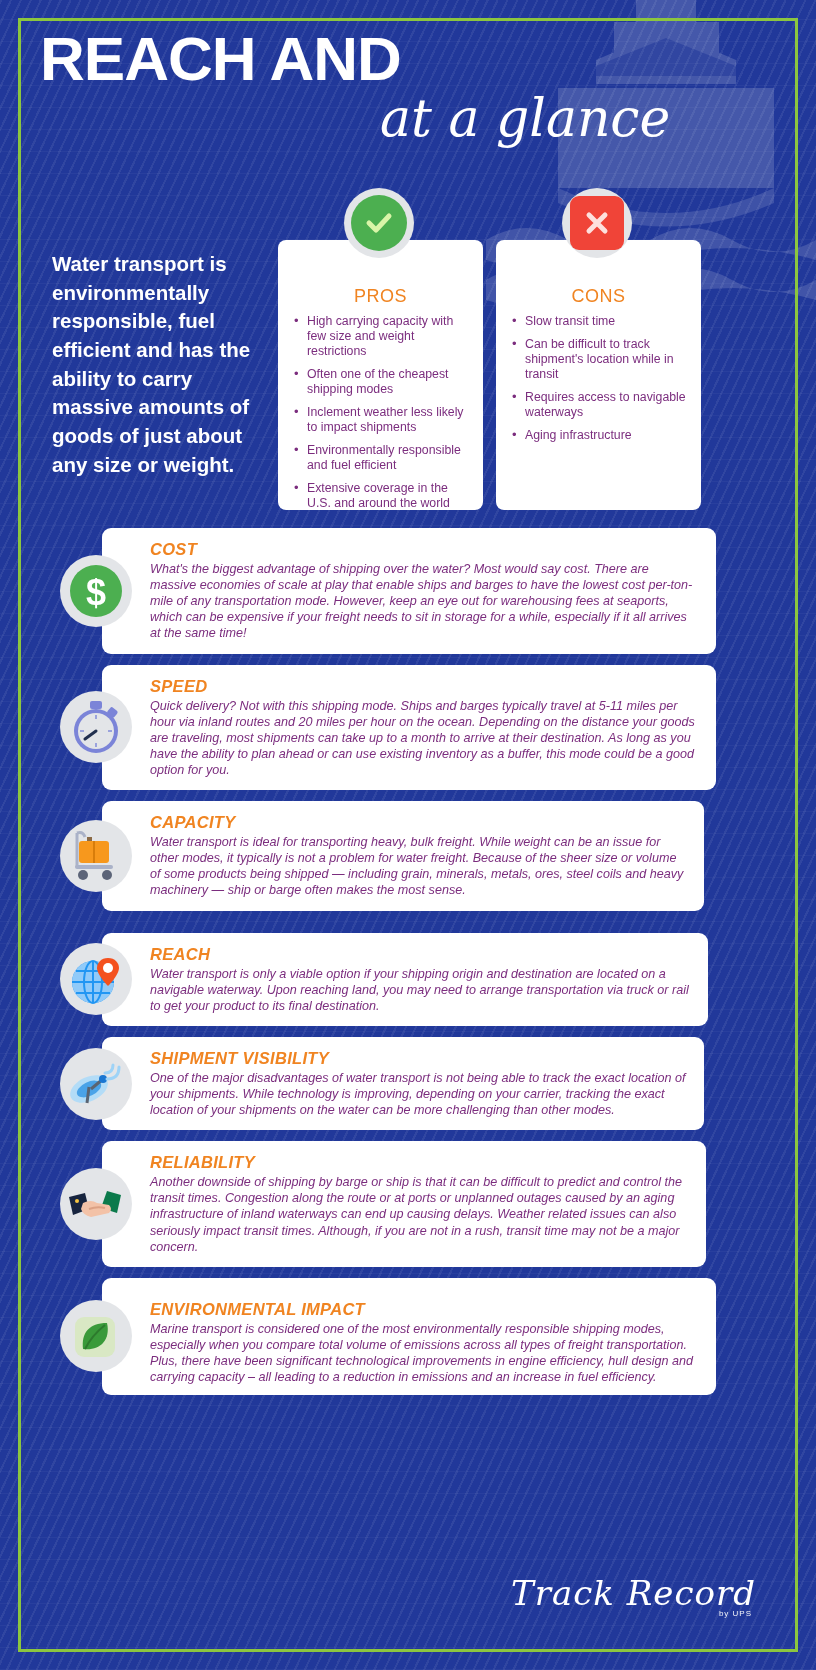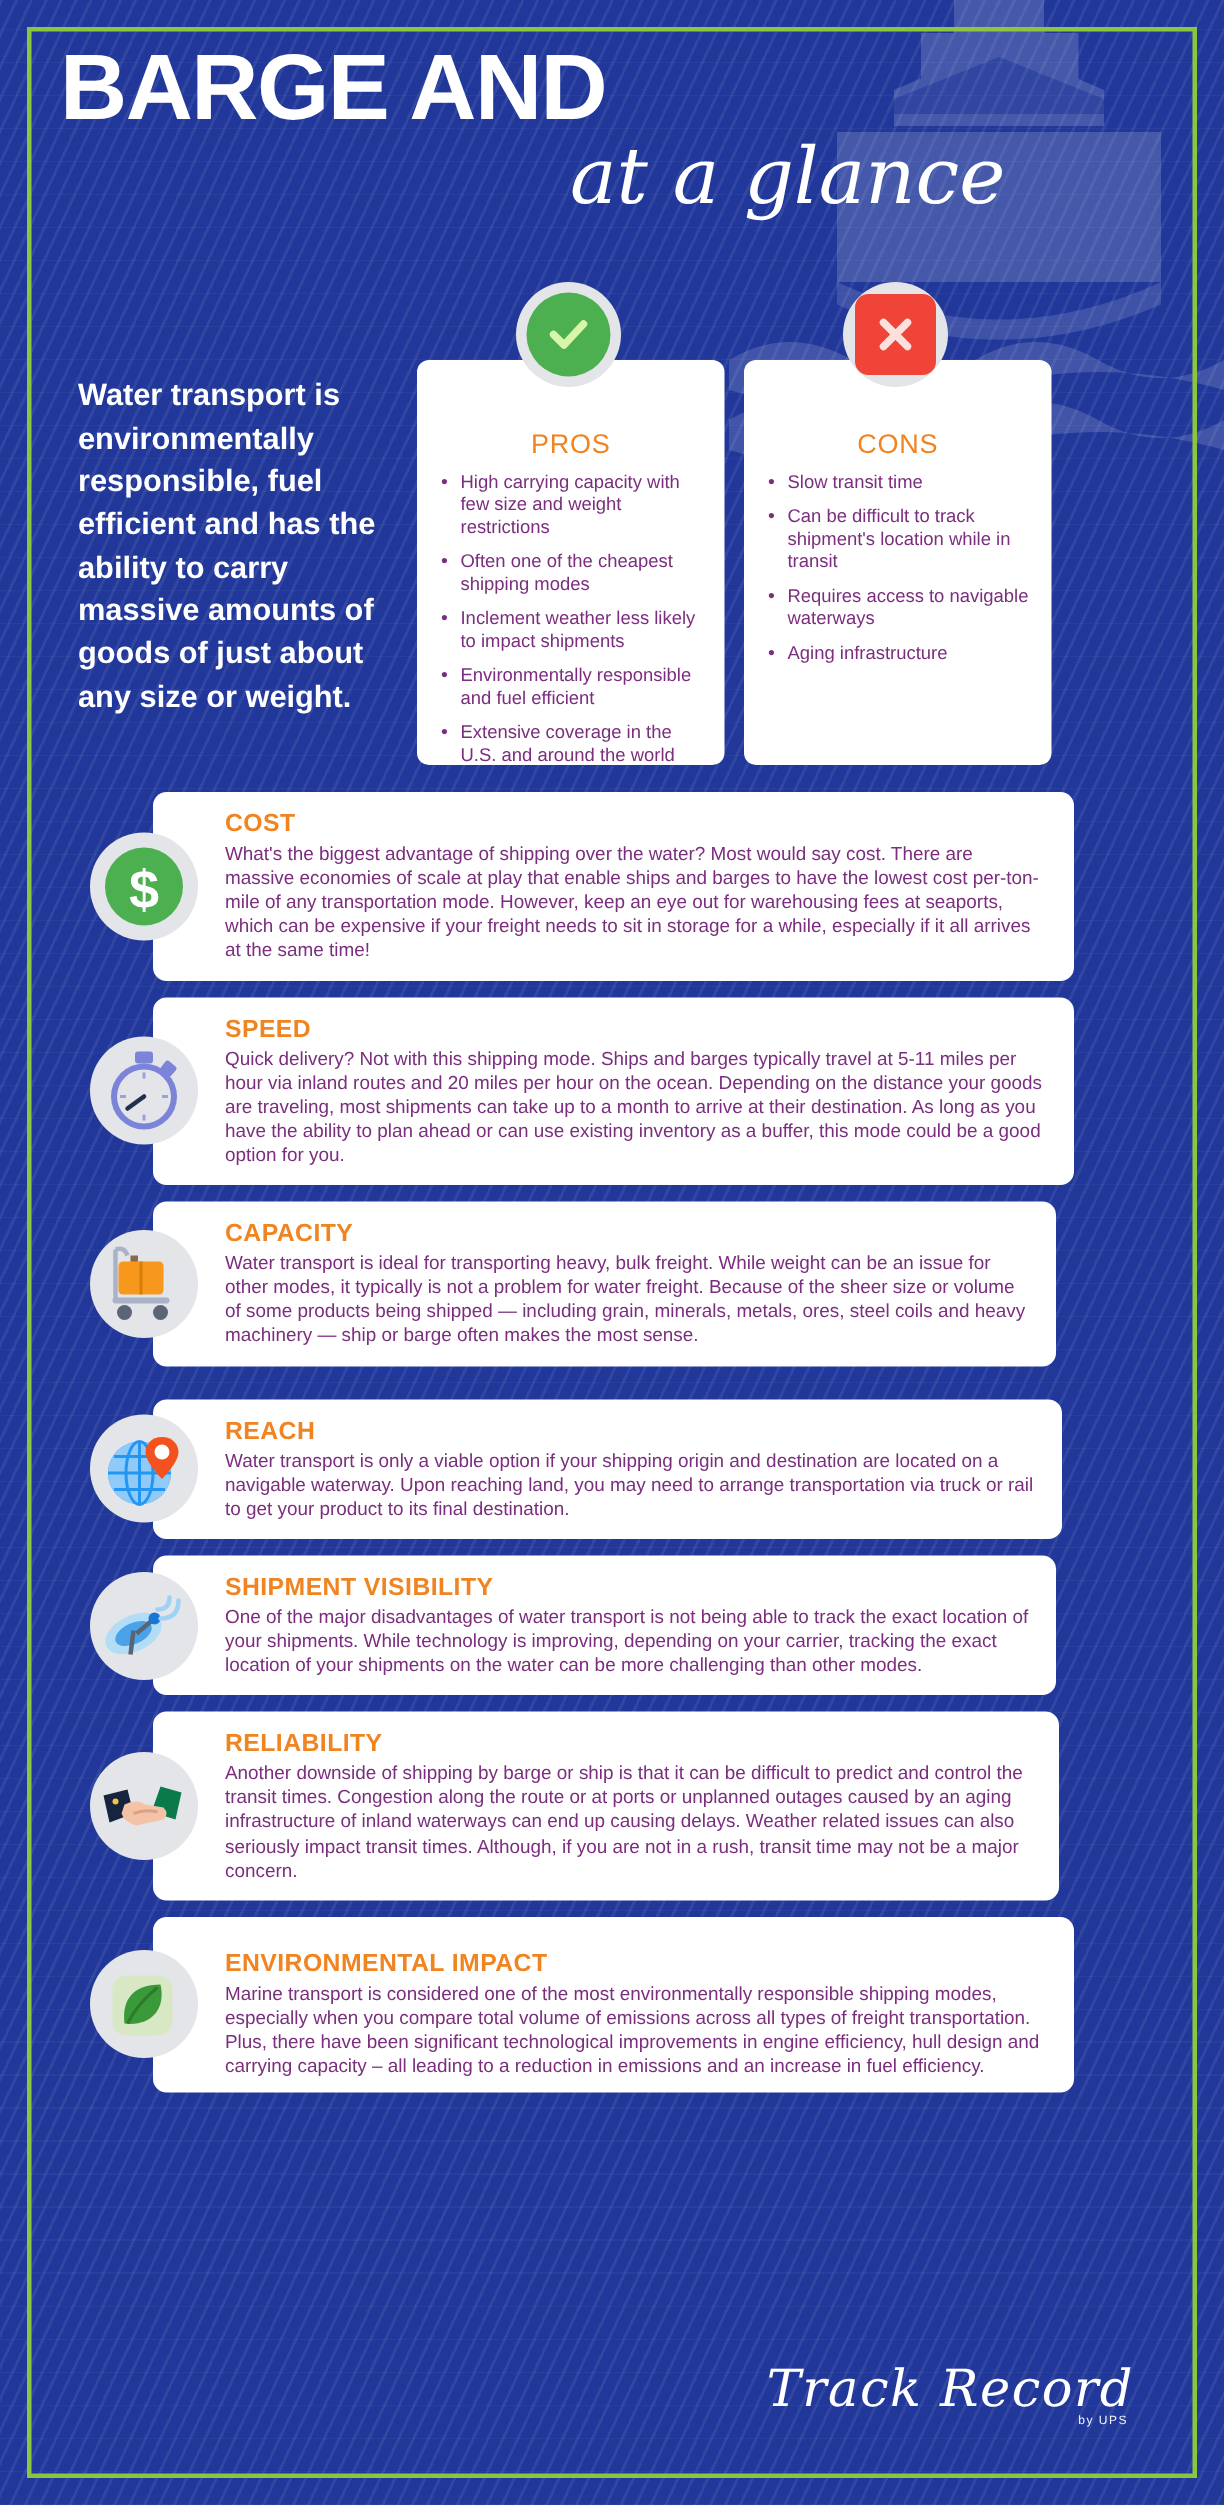--- a/index.html
+++ b/index.html
@@ -100,20 +100,21 @@
   
   .sections { position: absolute; left: 0; top: 528px; width: 816px; z-index: 6; }
   .sec {
     position: relative; margin-bottom: 11px; padding-left: 60px;
   }
   .sec-card {
     background: #ffffff; border-radius: 9px;
     margin-left: 42px; margin-right: 100px;
     padding: 12px 18px 12px 48px;
     min-height: 70px;
+    font-style: italic;
   }
   .sec-icon-wrap {
     position: absolute; left: 60px; top: 50%; transform: translateY(-50%);
     width: 72px; height: 72px; border-radius: 50%;
     background: #e3e5e8; z-index: 3;
     display: flex; align-items: center; justify-content: center;
   }
   .sec-h {
     color: #f08421; font-weight: bold; font-size: 16.5px;
     letter-spacing: 0.3px; margin-bottom: 2px;
@@ -160,21 +161,21 @@
     <path d="M62 200 Q170 250 278 200 L278 215 Q170 262 62 215 Z" fill="#ffffff" opacity="0.8"></path>
   </svg>
   <svg id="waves" viewBox="0 0 330 120">
     <path d="M0 40 Q40 16 82 40 T164 40 T246 40 T330 40 L330 60 Q246 36 164 60 T0 60 Z" fill="#ffffff"></path>
     <path d="M0 80 Q40 56 82 80 T164 80 T246 80 T330 80 L330 100 Q246 76 164 100 T0 100 Z" fill="#ffffff"></path>
   </svg>
 
   <div id="frame"></div>
 
   <div class="header">
-    <span class="title-main">BARGE AND</span>
+    <span class="title-main">REACH AND</span>
     <span class="title-sub">at a glance</span>
   </div>
 
   <div class="intro">Water transport is environmentally responsible, fuel efficient and has the ability to carry massive amounts of goods of just about any size or weight.</div>
 
   <div class="pc-wrap">
 
     <div class="pc-card pros">
       <div class="pc-title">PROS</div>
       <ul class="pc-list">

